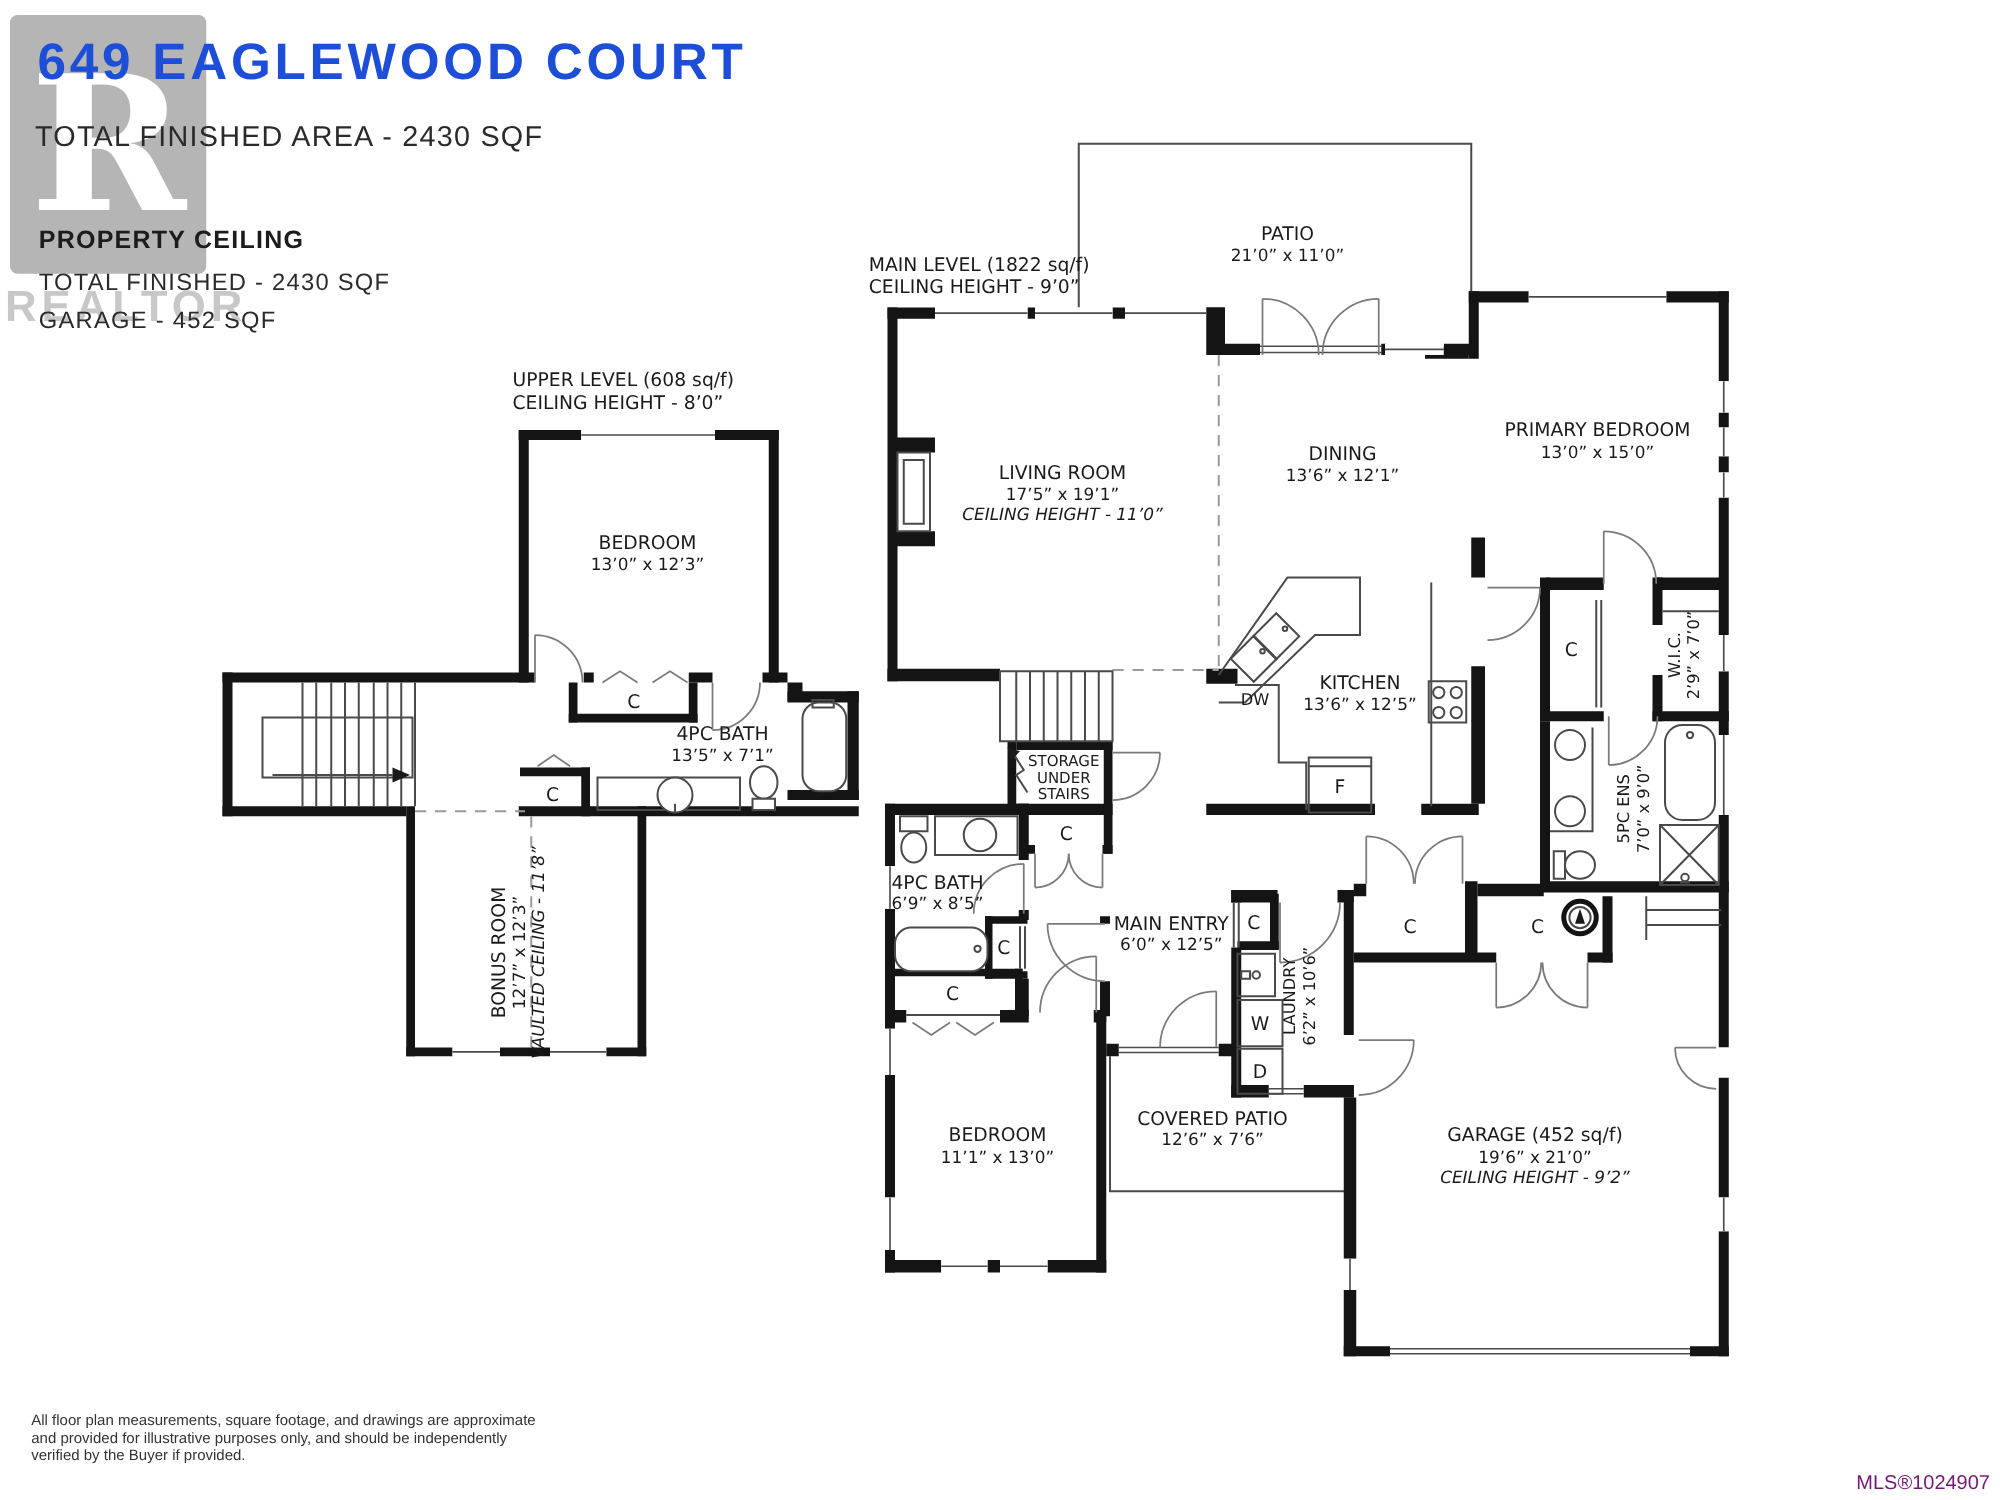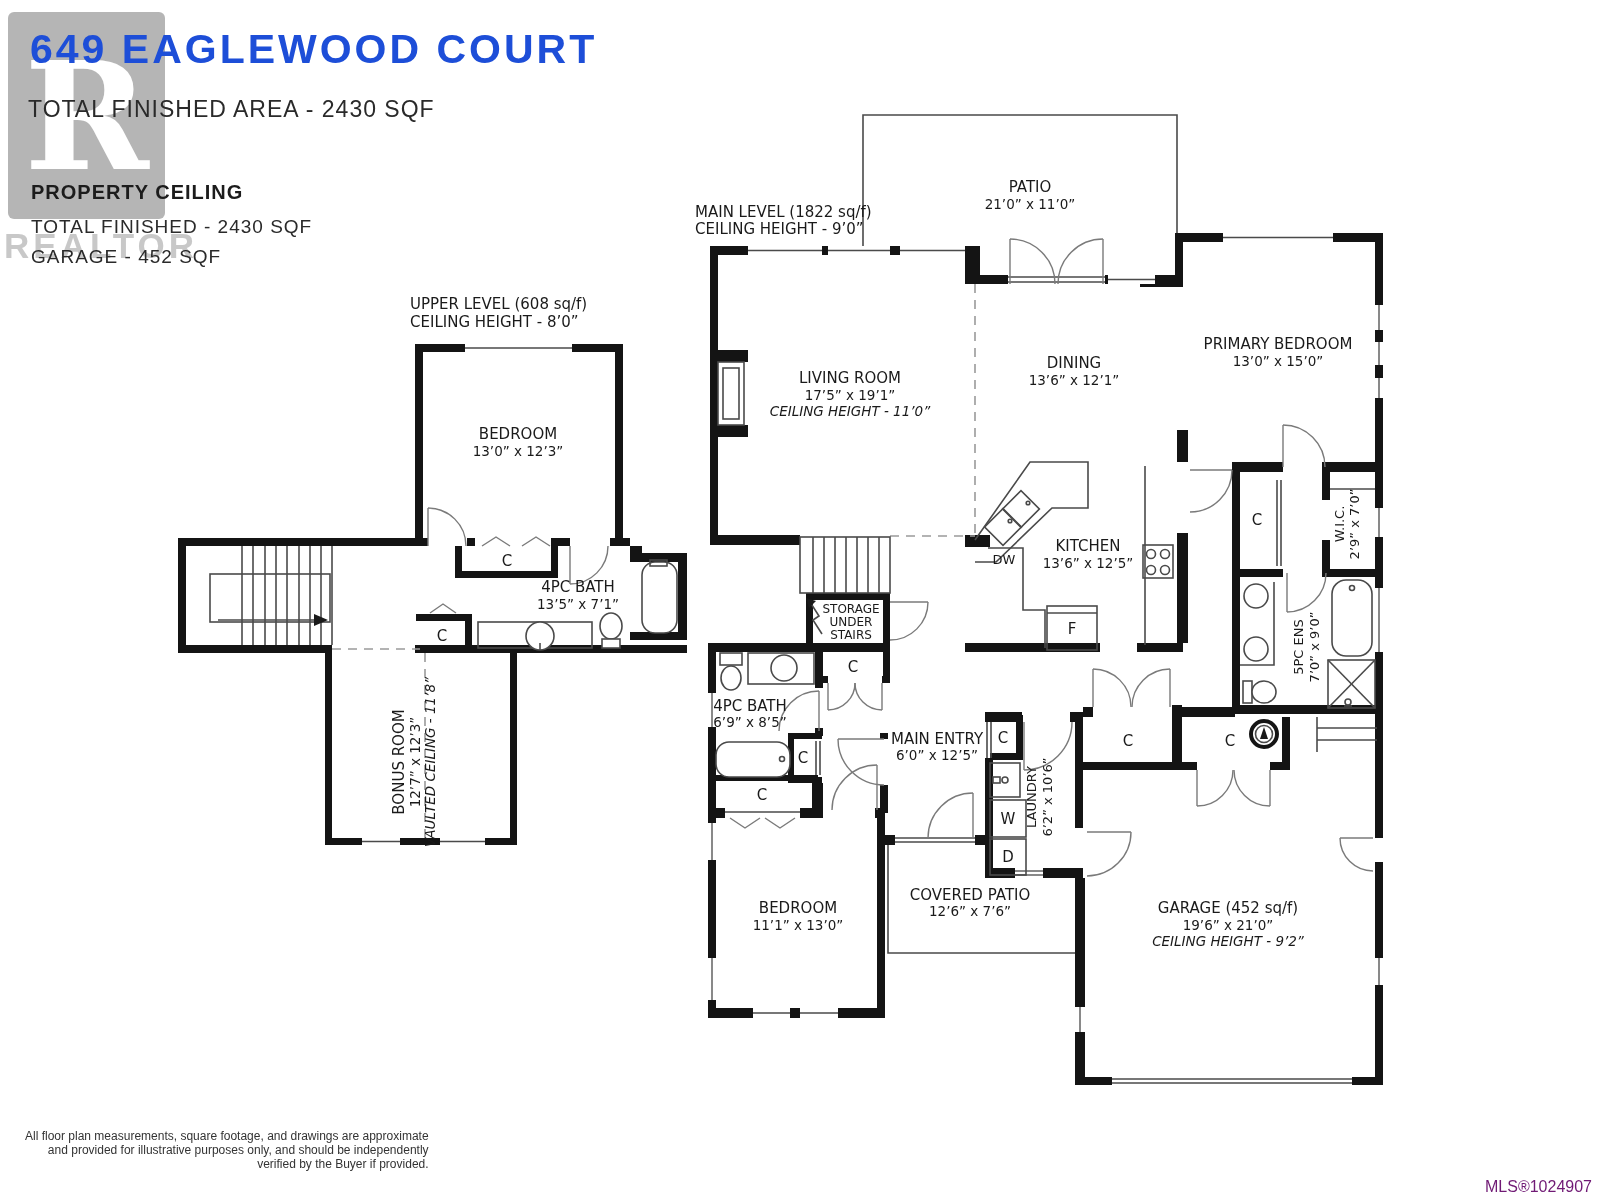--- a/index.html
+++ b/index.html
@@ -16,21 +16,21 @@
   .subtitle{position:absolute;left:28px;top:96px;font-family:"Liberation Sans", sans-serif;
             font-size:23px;letter-spacing:1px;color:#2a2a2a;white-space:nowrap;}
   .brand{position:absolute;left:31px;top:181px;font-family:"Liberation Sans", sans-serif;
          font-weight:bold;font-size:20px;letter-spacing:1px;color:#1c1c1c;white-space:nowrap;}
   .hline2{position:absolute;left:31px;top:216px;font-family:"Liberation Sans", sans-serif;
           font-size:19px;letter-spacing:1px;color:#2a2a2a;white-space:nowrap;}
   .hline3{position:absolute;left:31px;top:246px;font-family:"Liberation Sans", sans-serif;
           font-size:19px;letter-spacing:1px;color:#2a2a2a;white-space:nowrap;}
   
   .disclaimer{position:absolute;left:25px;top:1129px;font-family:"Liberation Sans", sans-serif;
-              font-size:12px;line-height:14px;color:#333;text-align:right;}
+              font-size:12px;line-height:14px;color:#333;}
   .mls{position:absolute;right:8px;top:1178px;font-family:"Liberation Sans", sans-serif;
        font-size:16px;color:#701a75;}
   
   svg{position:absolute;left:0;top:0;}
   svg text{font-family:"DejaVu Sans", sans-serif;fill:#1a1a1a;}
   .rname{font-size:15px;}
   .rdims{font-size:13.5px;}
   .rceil{font-size:13.5px;font-style:italic;}
   .rsym{font-size:15px;}
   .rsym2{font-size:13px;}

